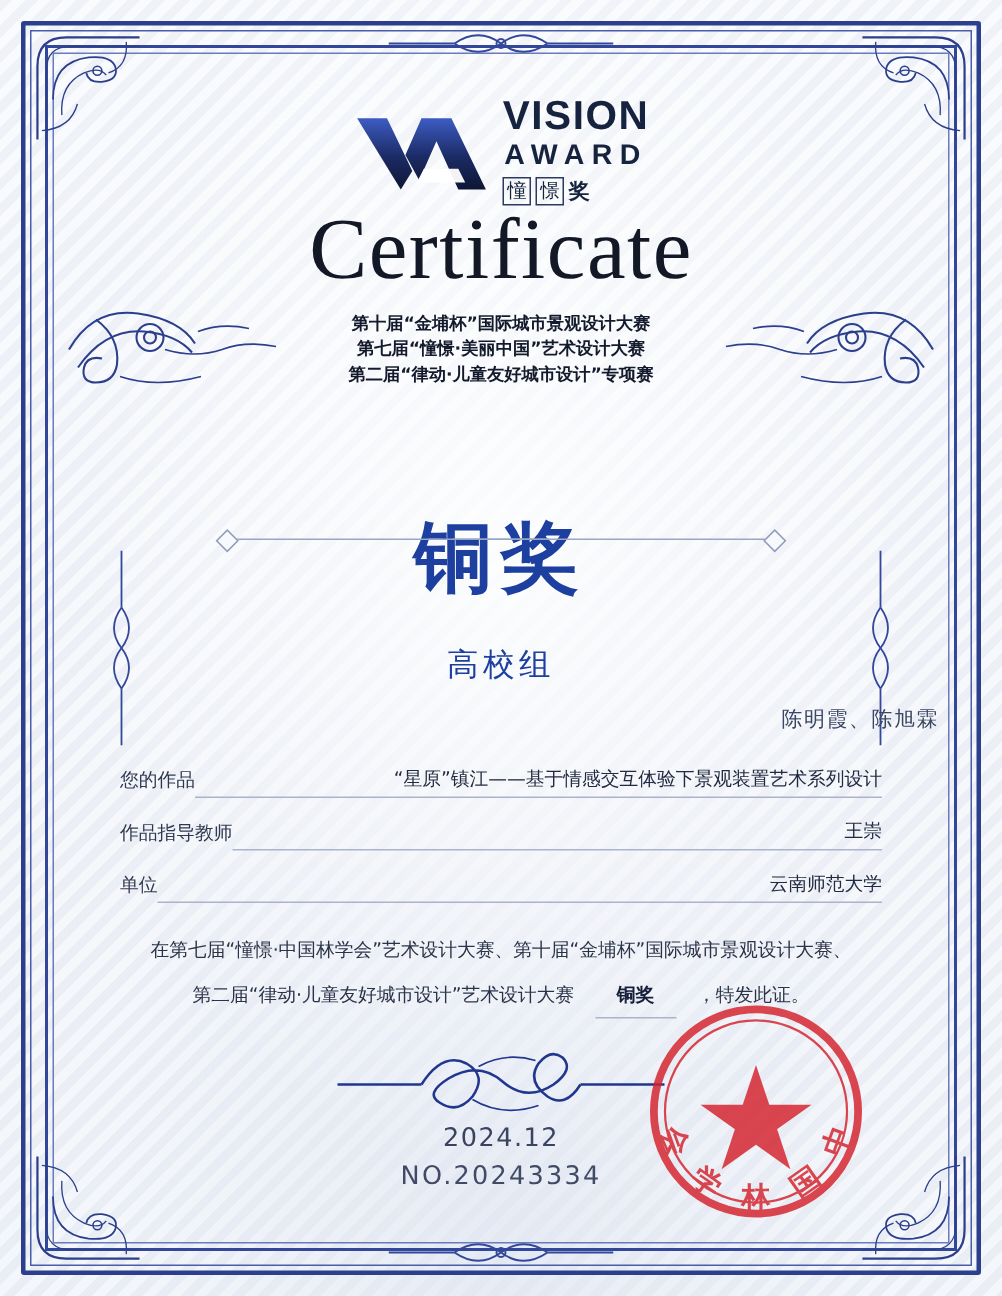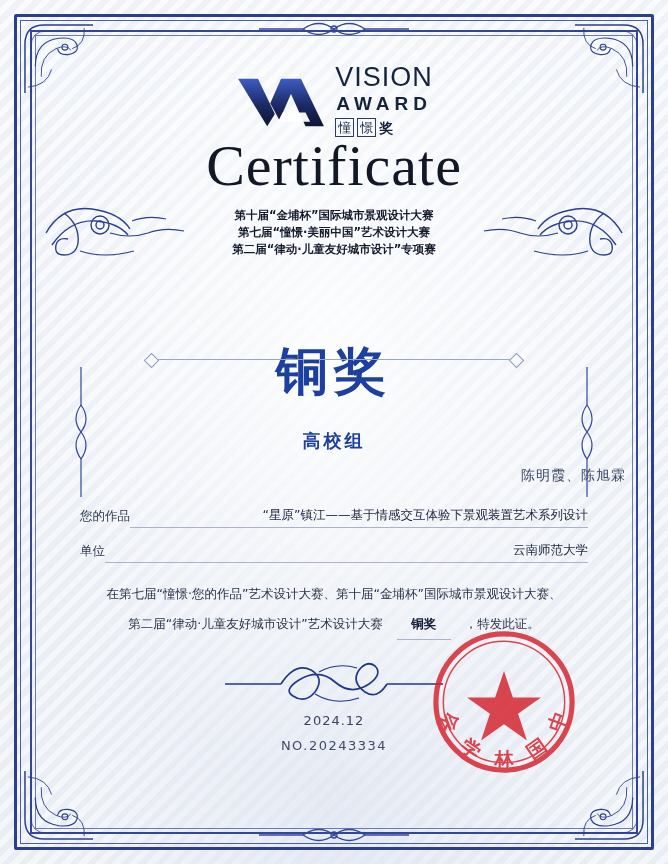--- a/index.html
+++ b/index.html
@@ -105,21 +105,21 @@
     height: 54px;
   }
   .logo-va svg { width: 100%; height: 100%; display: block; }
   .logo-text {
     display: flex;
     flex-direction: column;
     line-height: 1;
   }
   .logo-vision {
     font-family: "Liberation Sans", sans-serif;
-    font-weight: 400;
+    font-weight: 700;
     font-size: 27px;
     letter-spacing: 1px;
     color: #16233f;
   }
   .logo-award {
     font-family: "Liberation Sans", sans-serif;
     font-weight: 700;
     font-size: 19px;
     letter-spacing: 5px;
     color: #16233f;
@@ -218,22 +218,22 @@
     font-family: "DejaVu Sans", sans-serif;
     font-weight: 700;
     font-size: 52px;
     color: #1d3fa0;
     letter-spacing: 6px;
     margin-top: 28px;
     text-shadow: 0 1px 0 rgba(255,255,255,0.8);
   }
   .award-group {
     font-family: "DejaVu Sans", sans-serif;
-    font-weight: 700;
-    font-size: 18px;
+    font-weight: 400;
+    font-size: 21px;
     color: #1d3fa0;
     letter-spacing: 3px;
     margin-top: 22px;
   }
   .award-people {
     font-family: "DejaVu Sans", sans-serif;
     font-size: 14px;
     color: #3b4663;
     letter-spacing: 1px;
     margin-top: 14px;
@@ -308,21 +308,21 @@
   }
   .signature {
     height: 54px;
     color: #21368d;
     display: flex;
     justify-content: center;
     align-items: center;
   }
   .footer-lines div {
     font-family: "DejaVu Sans", sans-serif;
-    font-size: 13px;
+    font-size: 17px;
     color: #414b66;
     letter-spacing: 1px;
     line-height: 25px;
   }
   .footer-lines .date { color: #3a4460; }
   .footer-lines .no { letter-spacing: 1.5px; }
 
   
   .seal {
     position: absolute;
@@ -498,27 +498,31 @@
       <div class="award-group">高校组</div>
       <div class="award-people">陈明霞、陈旭霖</div>
     </div>
 
     <div class="fields">
       <div class="field-row">
         <span class="field-label">您的作品</span>
         <span class="field-value">“星原”镇江——基于情感交互体验下景观装置艺术系列设计</span>
       </div>
       <div class="field-row">
+        <span class="field-label">作品指导教师</span>
+        <span class="field-value">王崇</span>
+      </div>
+      <div class="field-row">
         <span class="field-label">单位</span>
         <span class="field-value">云南师范大学</span>
       </div>
     </div>
 
     <div class="statement">
-      <span class="l1">在第七届“憧憬·您的作品”艺术设计大赛、第十届“金埔杯”国际城市景观设计大赛、</span>
+      <span class="l1">在第七届“憧憬·中国林学会”艺术设计大赛、第十届“金埔杯”国际城市景观设计大赛、</span>
       <span class="l2">
         <span>第二届“律动·儿童友好城市设计”艺术设计大赛</span>
         <span class="emph"><span class="ul">铜奖</span></span>
         <span>，特发此证。</span>
       </span>
     </div>
 
     <div class="footer">
       <div class="signature">
         <svg width="230" height="54" viewBox="0 0 230 54" fill="none" stroke="#21368d" stroke-width="1.6">

